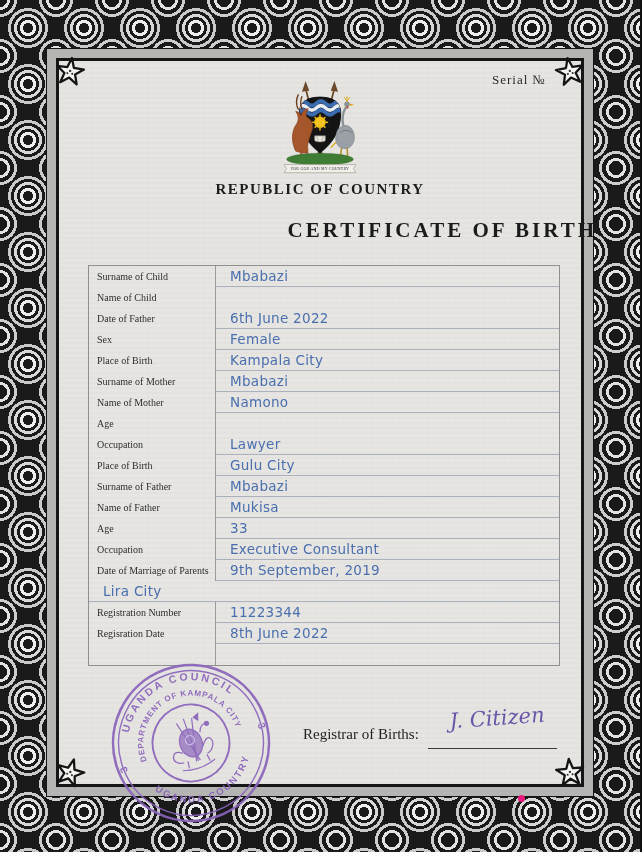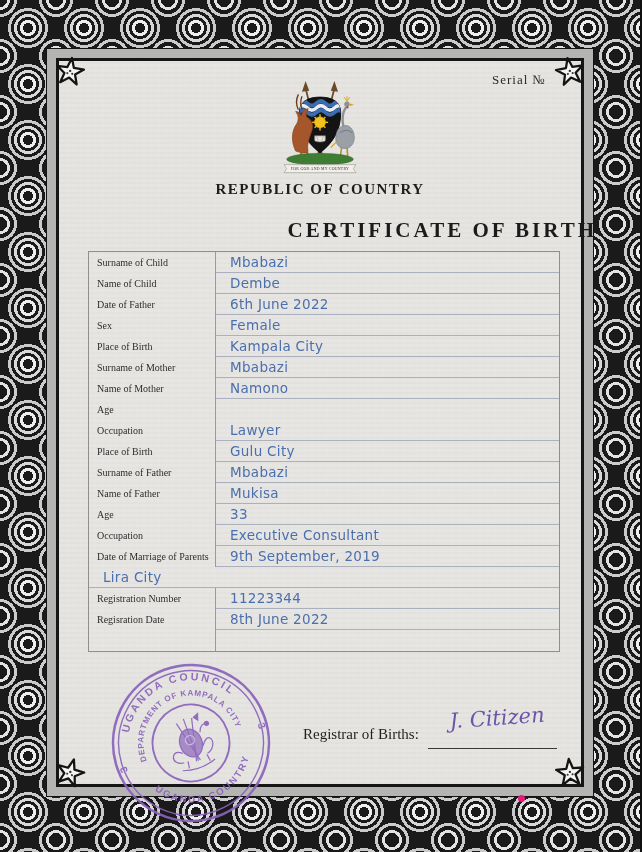--- a/index.html
+++ b/index.html
@@ -30,21 +30,21 @@
   .serial{position:absolute;top:11px;right:35px;display:flex;align-items:baseline;gap:14px;}
   .serial .lab{font-size:13px;letter-spacing:1px;color:#2a2a2a;}
   .serial .num{font-family:"DejaVu Sans Mono",monospace;font-size:23px;letter-spacing:2px;color:#2e2e2e;}
   
   .crest{position:absolute;top:18px;left:50%;transform:translateX(-50%);width:108px;height:101px;}
   .country{position:absolute;top:120px;left:0;width:100%;text-align:center;
            font-weight:bold;font-size:15px;letter-spacing:1.5px;color:#1d1d1d;}
   .title{position:absolute;top:157px;left:16px;width:100%;text-align:right;
          font-weight:bold;font-size:21px;letter-spacing:3px;color:#1b1b1b;}
   
-  .cert-table{position:absolute;left:29px;top:190px;width:472px;
+  .cert-table{position:absolute;left:29px;top:204px;width:472px;
               border:1px solid #8f8f8f;box-sizing:border-box;background:rgba(255,255,255,.06);}
   .row{display:flex;height:21px;}
   .lbl{width:127px;flex:0 0 127px;border-right:1px solid #9a9a9a;box-sizing:border-box;
        font-size:10px;color:#2e2e2e;display:flex;align-items:center;padding-left:8px;}
   .val{flex:1;border-bottom:1px solid #aab0bc;box-sizing:border-box;
        font-family:"DejaVu Sans",sans-serif;font-size:13.5px;
        color:#4a6fae;display:flex;align-items:center;padding-left:14px;letter-spacing:.3px;}
   .row:last-child .val{border-bottom:none;}
   
   .stamp{position:absolute;left:46px;top:596px;width:172px;height:172px;z-index:5;
@@ -155,21 +155,20 @@
       <div class="country">REPUBLIC OF COUNTRY</div>
       <div class="title">CERTIFICATE OF BIRTH</div>
 
       <div class="cert-table" id="fields-table">
           <div class="row">
             <div class="lbl">Surname of Child</div>
             <div class="val">Mbabazi</div>
           </div>
           <div class="row">
             <div class="lbl">Name of Child</div>
-            <div class="val">Dembe</div>
           </div>
           <div class="row">
             <div class="lbl">Date of Father</div>
             <div class="val">6th June 2022</div>
           </div>
           <div class="row">
             <div class="lbl">Sex</div>
             <div class="val">Female</div>
           </div>
           <div class="row">

